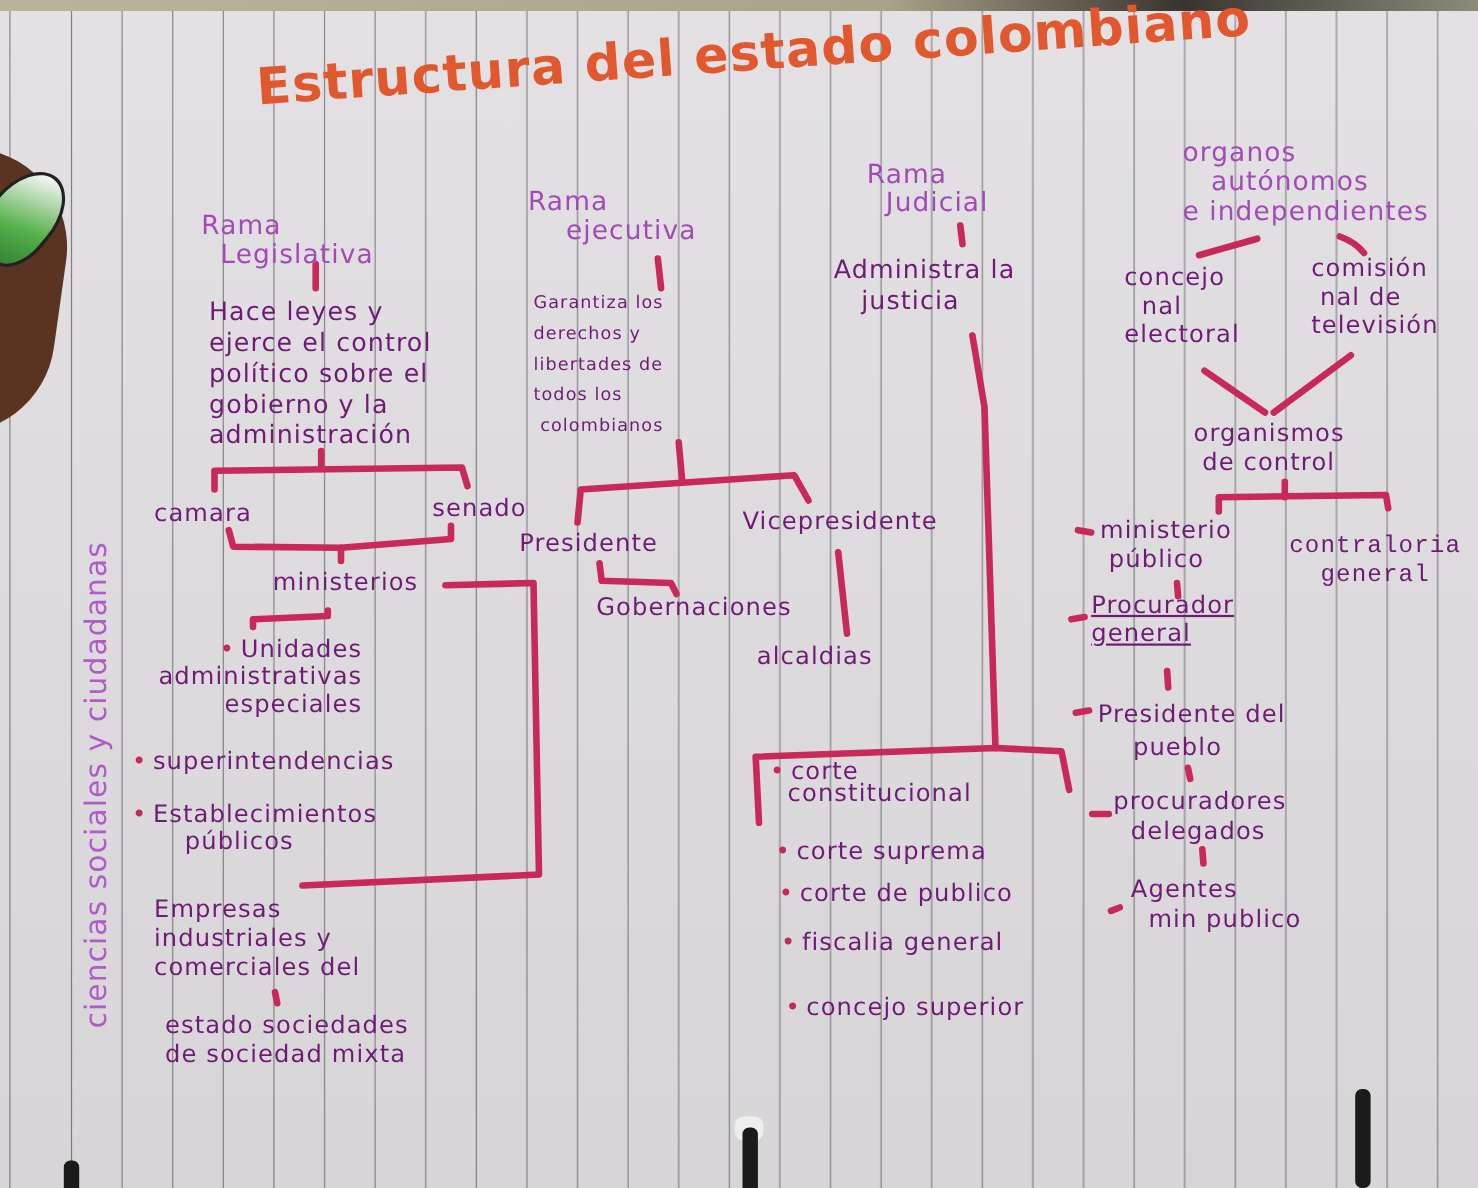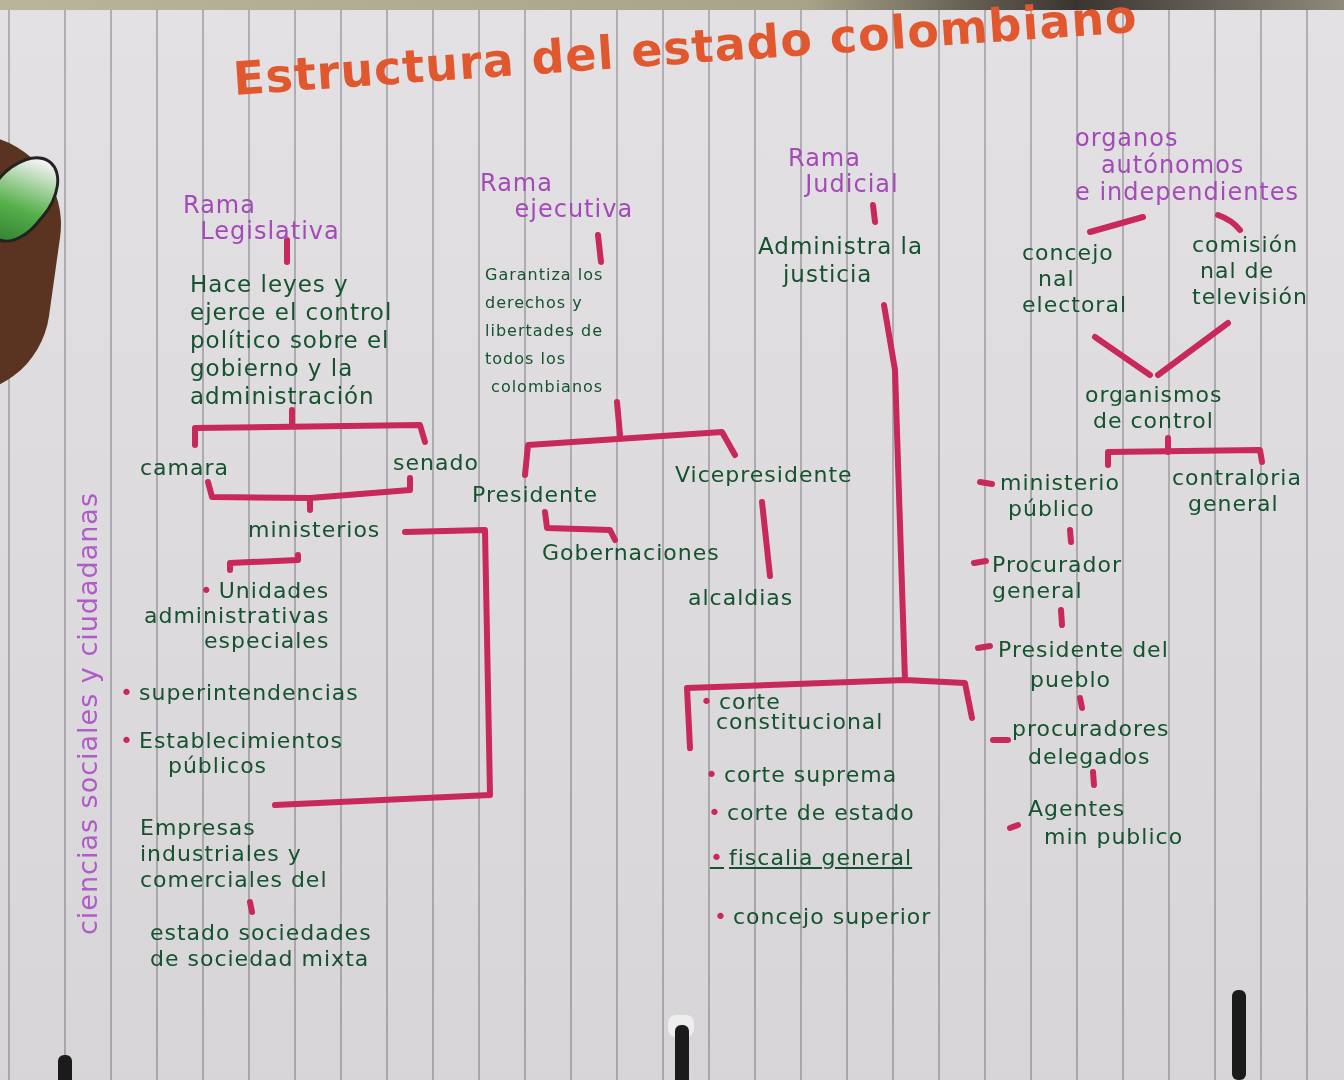--- a/index.html
+++ b/index.html
@@ -36,21 +36,21 @@
   .title {
     position:absolute; left:235px; top:52px; color:#e1582e; font-size:46px;
     font-weight:bold; transform:rotate(-4deg); transform-origin:left bottom;
     white-space:nowrap; letter-spacing:1px;
   }
   .head {
     position:absolute; color:#a44ab8; font-size:24px; line-height:26px;
     white-space:pre; letter-spacing:1px;
   }
   .txt {
-    position:absolute; color:#14532d; font-size:22px; line-height:25px;
+    position:absolute; color:#701a75; font-size:22px; line-height:25px;
     white-space:pre; letter-spacing:1px;
   }
   .bul::before { content:"•"; color:#c9285a; margin-right:5px; }
   svg.lines { position:absolute; left:0; top:0; }
   .ring { position:absolute; width:14px; height:80px; background:#1b1b1b; border-radius:6px; }
   .ring-top { position:absolute; width:26px; height:22px; background:#eee; border-radius:8px; }
 </style>
 </head>
 <body>
 
@@ -136,40 +136,40 @@
 <div class="txt" style="left:542px;top:540px;">Gobernaciones</div>
 <div class="txt" style="left:688px;top:585px;">alcaldias</div>
 
 <div class="head" style="left:788px;top:145px;">Rama
   Judicial</div>
 <div class="txt" style="left:758px;top:232px;font-size:23px;line-height:28px;">Administra la
    justicia</div>
 <div class="txt bul" style="left:700px;top:692px;line-height:20px;">corte
   constitucional</div>
 <div class="txt bul" style="left:705px;top:762px;">corte suprema</div>
-<div class="txt bul" style="left:708px;top:800px;">corte de estado</div>
-<div class="txt bul" style="left:710px;top:845px;text-decoration:underline;">fiscalia general</div>
+<div class="txt bul" style="left:708px;top:800px;">corte de publico</div>
+<div class="txt bul" style="left:710px;top:845px;">fiscalia general</div>
 <div class="txt bul" style="left:714px;top:880px;margin-top:24px;">concejo superior</div>
 
 <div class="head" style="left:1075px;top:125px;line-height:27px;">organos
    autónomos
 e independientes</div>
 <div class="txt" style="left:1022px;top:240px;line-height:26px;">concejo
   nal
 electoral</div>
 <div class="txt" style="left:1192px;top:232px;line-height:26px;">comisión
  nal de
 televisión</div>
 <div class="txt" style="left:1085px;top:382px;line-height:26px;">organismos
  de control</div>
 <div class="txt" style="left:1000px;top:470px;line-height:26px;">ministerio
  público</div>
-<div class="txt" style="left:1172px;top:465px;line-height:26px;">contraloria
+<div class="txt" style="left:1172px;top:484px;line-height:26px;font-family:Liberation Mono, monospace;">contraloria
   general</div>
-<div class="txt" style="left:992px;top:552px;line-height:26px;">Procurador
+<div class="txt" style="left:992px;top:538px;line-height:26px;text-decoration:underline;">Procurador
 general</div>
 <div class="txt" style="left:998px;top:635px;line-height:30px;">Presidente del
     pueblo</div>
 <div class="txt" style="left:1012px;top:715px;line-height:28px;">procuradores
   delegados</div>
 <div class="txt" style="left:1028px;top:795px;line-height:28px;">Agentes
   min publico</div>
 
 <div class="ring-top" style="left:668px;top:1015px;"></div>
 <div class="ring" style="left:675px;top:1025px;"></div>

